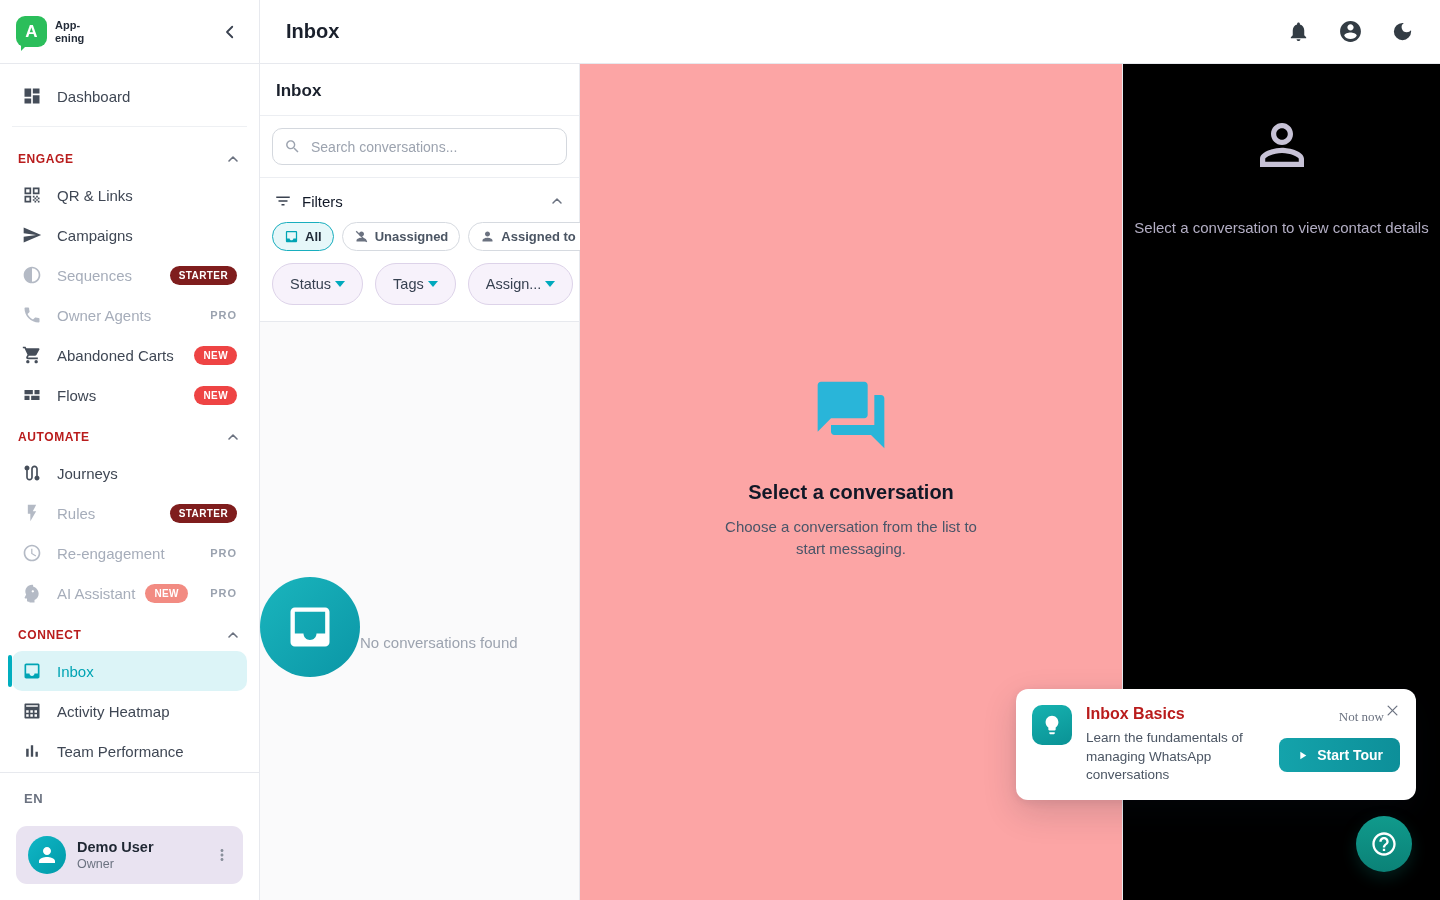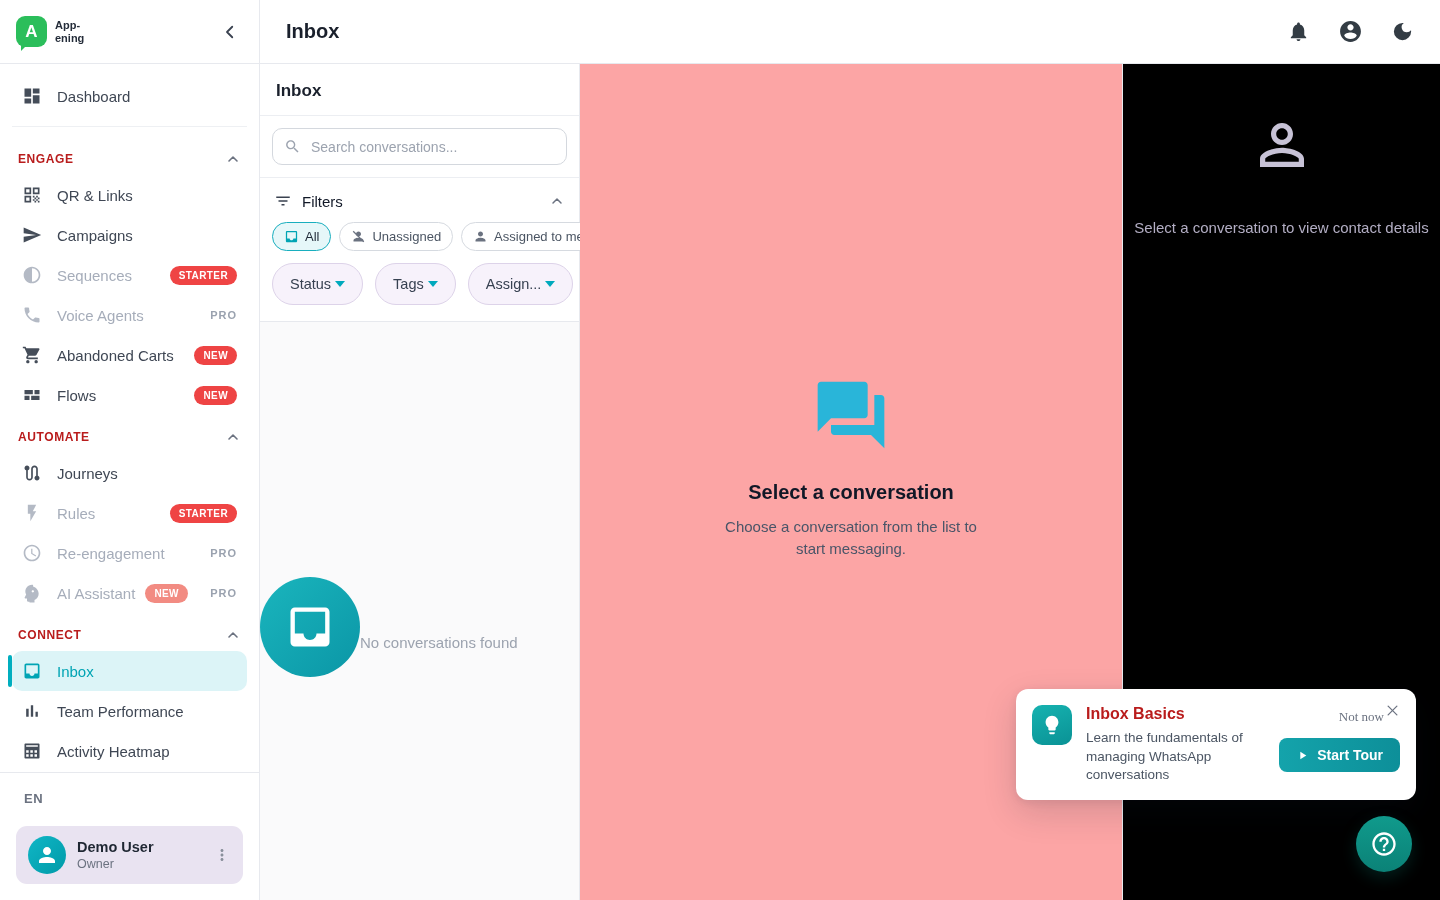--- a/index.html
+++ b/index.html
@@ -36,21 +36,21 @@
     border-radius:3px; background:#00aebf; }
   .nav-divider { height:1px; background:#eef0f3; margin:10px 0; }
   .section-header { display:flex; align-items:center; justify-content:space-between;
     padding:14px 6px 8px 6px; }
   .section-title { font-size:12px; font-weight:bold; letter-spacing:.6px; color:#b91c1c; }
   .section-chevron { color:#6b7280; cursor:pointer; }
   .badge { font-size:10px; font-weight:bold; color:#fff; border-radius:10px;
     padding:4px 9px; letter-spacing:.4px; margin-left:auto; }
   .badge-new { background:#ee4444; }
   .badge-new-soft { background:#f28b82; margin-left:10px; margin-right:auto; }
-  .badge-starter { background:#ef4444; }
+  .badge-starter { background:#7f1d1d; }
   .tier { margin-left:auto; font-size:11px; font-weight:bold; letter-spacing:1px; color:#9aa2af; }
   .tier.after-badge { margin-left:12px; }
 
   .sidebar-bottom { border-top:1px solid #e7e9ee; padding:14px 16px 16px 16px; }
   .lang-label { font-size:13px; font-weight:bold; color:#6b7280; letter-spacing:.5px;
     padding:4px 8px 20px 8px; }
   .user-card { background:#e9e3f1; border-radius:11px; padding:10px 12px;
     display:flex; align-items:center; cursor:pointer; }
   .user-avatar { width:38px; height:38px; border-radius:50%;
     background:linear-gradient(135deg,#10b6c6,#009aa8);
@@ -82,21 +82,21 @@
     font-family:"Liberation Sans", sans-serif; }
   .search-box input::placeholder { color:#9ca3af; }
   .search-icon { position:absolute; left:12px; top:10px; color:#9ca3af; }
   .conv-filters { padding:12px 12px 16px 12px; border-bottom:1px solid #e7e9ee; }
   .filters-head { display:flex; align-items:center; padding:2px 2px 12px 2px; }
   .filters-label { font-size:15px; color:#111827; margin-left:10px; }
   .filters-chevron { margin-left:auto; color:#6b7280; cursor:pointer; }
   .chip-row { display:flex; gap:8px; }
   .chip { display:flex; align-items:center; gap:6px; height:29px; padding:0 11px;
     border-radius:15px; border:1px solid #d6dae0; background:#fff; font-size:13px;
-    color:#4b5563; cursor:pointer; white-space:nowrap; }
+    color:#4b5563; cursor:pointer; white-space:nowrap;font-weight:bold; }
   .chip .chip-icon { color:#6b7280; }
   .chip.active { border:1.5px solid #18aebe; background:#e6f7f9; color:#1f2937; }
   .chip.active .chip-icon { color:#00a4b4; }
   .pill-row { display:flex; gap:12px; margin-top:12px; }
   .pill { display:flex; align-items:center; gap:4px; height:42px; padding:0 17px;
     border-radius:21px; background:#f7f2fb; border:1px solid #ddd3e9; font-size:14.5px;
     color:#374151; cursor:pointer; white-space:nowrap; }
   .caret { width:0; height:0; border-left:5px solid transparent; border-right:5px solid transparent;
     border-top:6px solid #00a9bd; }
   .conv-list { flex:1; background:#fafafb; display:flex; flex-direction:row;
@@ -219,21 +219,21 @@
       <span class="ni-label">Sequences</span>
       <span class="badge badge-starter">STARTER</span>
     </div>
 
     <div class="nav-item disabled">
       <span class="ni-icon">
         <svg width="20" height="20" viewBox="0 0 24 24" fill="currentColor">
             <path d="M6.62 10.79c1.44 2.83 3.76 5.14 6.59 6.59l2.2-2.2c.27-.27.67-.36 1.02-.24 1.12.37 2.33.57 3.57.57.55 0 1 .45 1 1V20c0 .55-.45 1-1 1-9.39 0-17-7.61-17-17 0-.55.45-1 1-1h3.5c.55 0 1 .45 1 1 0 1.25.2 2.45.57 3.57.11.35.03.74-.25 1.02l-2.2 2.2z"></path>
           </svg>
       </span>
-      <span class="ni-label">Voice Agents</span>
+      <span class="ni-label">Owner Agents</span>
       <span class="tier">PRO</span>
     </div>
 
     <div class="nav-item">
       <span class="ni-icon">
         <svg width="20" height="20" viewBox="0 0 24 24" fill="currentColor">
             <path d="M7 18c-1.1 0-1.99.9-1.99 2S5.9 22 7 22s2-.9 2-2-.9-2-2-2zM1 2v2h2l3.6 7.59-1.35 2.45c-.16.28-.25.61-.25.96 0 1.1.9 2 2 2h12v-2H7.42c-.14 0-.25-.11-.25-.25l.03-.12.9-1.63h7.45c.75 0 1.41-.41 1.75-1.03l3.58-6.49c.08-.14.12-.31.12-.49 0-.55-.45-1-1-1H5.21l-.94-2H1zm16 16c-1.1 0-1.99.9-1.99 2s.89 2 1.99 2 2-.9 2-2-.9-2-2-2z"></path>
           </svg>
       </span>
       <span class="ni-label">Abandoned Carts</span>
@@ -314,33 +314,33 @@
         <svg width="20" height="20" viewBox="0 0 24 24" fill="currentColor">
             <path d="M19 3H5c-1.1 0-2 .9-2 2v14c0 1.1.9 2 2 2h14c1.1 0 2-.9 2-2V5c0-1.1-.9-2-2-2zm0 12h-4c0 1.66-1.34 3-3 3s-3-1.34-3-3H5V5h14v10z"></path>
           </svg>
       </span>
       <span class="ni-label">Inbox</span>
     </div>
 
     <div class="nav-item">
       <span class="ni-icon">
         <svg width="20" height="20" viewBox="0 0 24 24" fill="currentColor">
+            <path d="M20 3H4c-.55 0-1 .45-1 1v16c0 .55.45 1 1 1h16c.55 0 1-.45 1-1V4c0-.55-.45-1-1-1zM8 19H5v-3h3v3zm0-5H5v-3h3v3zm5 5h-3v-3h3v3zm0-5h-3v-3h3v3zm5 5h-3v-3h3v3zm0-5h-3v-3h3v3zm1-7H5V5h14v2z"></path>
+          </svg>
+      </span>
+      <span class="ni-label">Activity Heatmap</span>
+    </div>
+
+    <div class="nav-item">
+      <span class="ni-icon">
+        <svg width="20" height="20" viewBox="0 0 24 24" fill="currentColor">
             <path d="M5 9.2h3V19H5zM10.6 5h2.8v14h-2.8zM16.2 13H19v6h-2.8z"></path>
           </svg>
       </span>
       <span class="ni-label">Team Performance</span>
-    </div>
-
-    <div class="nav-item">
-      <span class="ni-icon">
-        <svg width="20" height="20" viewBox="0 0 24 24" fill="currentColor">
-            <path d="M20 3H4c-.55 0-1 .45-1 1v16c0 .55.45 1 1 1h16c.55 0 1-.45 1-1V4c0-.55-.45-1-1-1zM8 19H5v-3h3v3zm0-5H5v-3h3v3zm5 5h-3v-3h3v3zm0-5h-3v-3h3v3zm5 5h-3v-3h3v3zm0-5h-3v-3h3v3zm1-7H5V5h14v2z"></path>
-          </svg>
-      </span>
-      <span class="ni-label">Activity Heatmap</span>
     </div>
   </nav>
 
   <div class="sidebar-bottom">
     <div class="lang-label">EN</div>
     <div class="user-card">
       <div class="user-avatar">
         <svg width="24" height="24" viewBox="0 0 24 24" fill="currentColor">
             <path d="M12 12c2.21 0 4-1.79 4-4s-1.79-4-4-4-4 1.79-4 4 1.79 4 4 4zm0 2c-2.67 0-8 1.34-8 4v2h16v-2c0-2.66-5.33-4-8-4z"></path>
           </svg>

